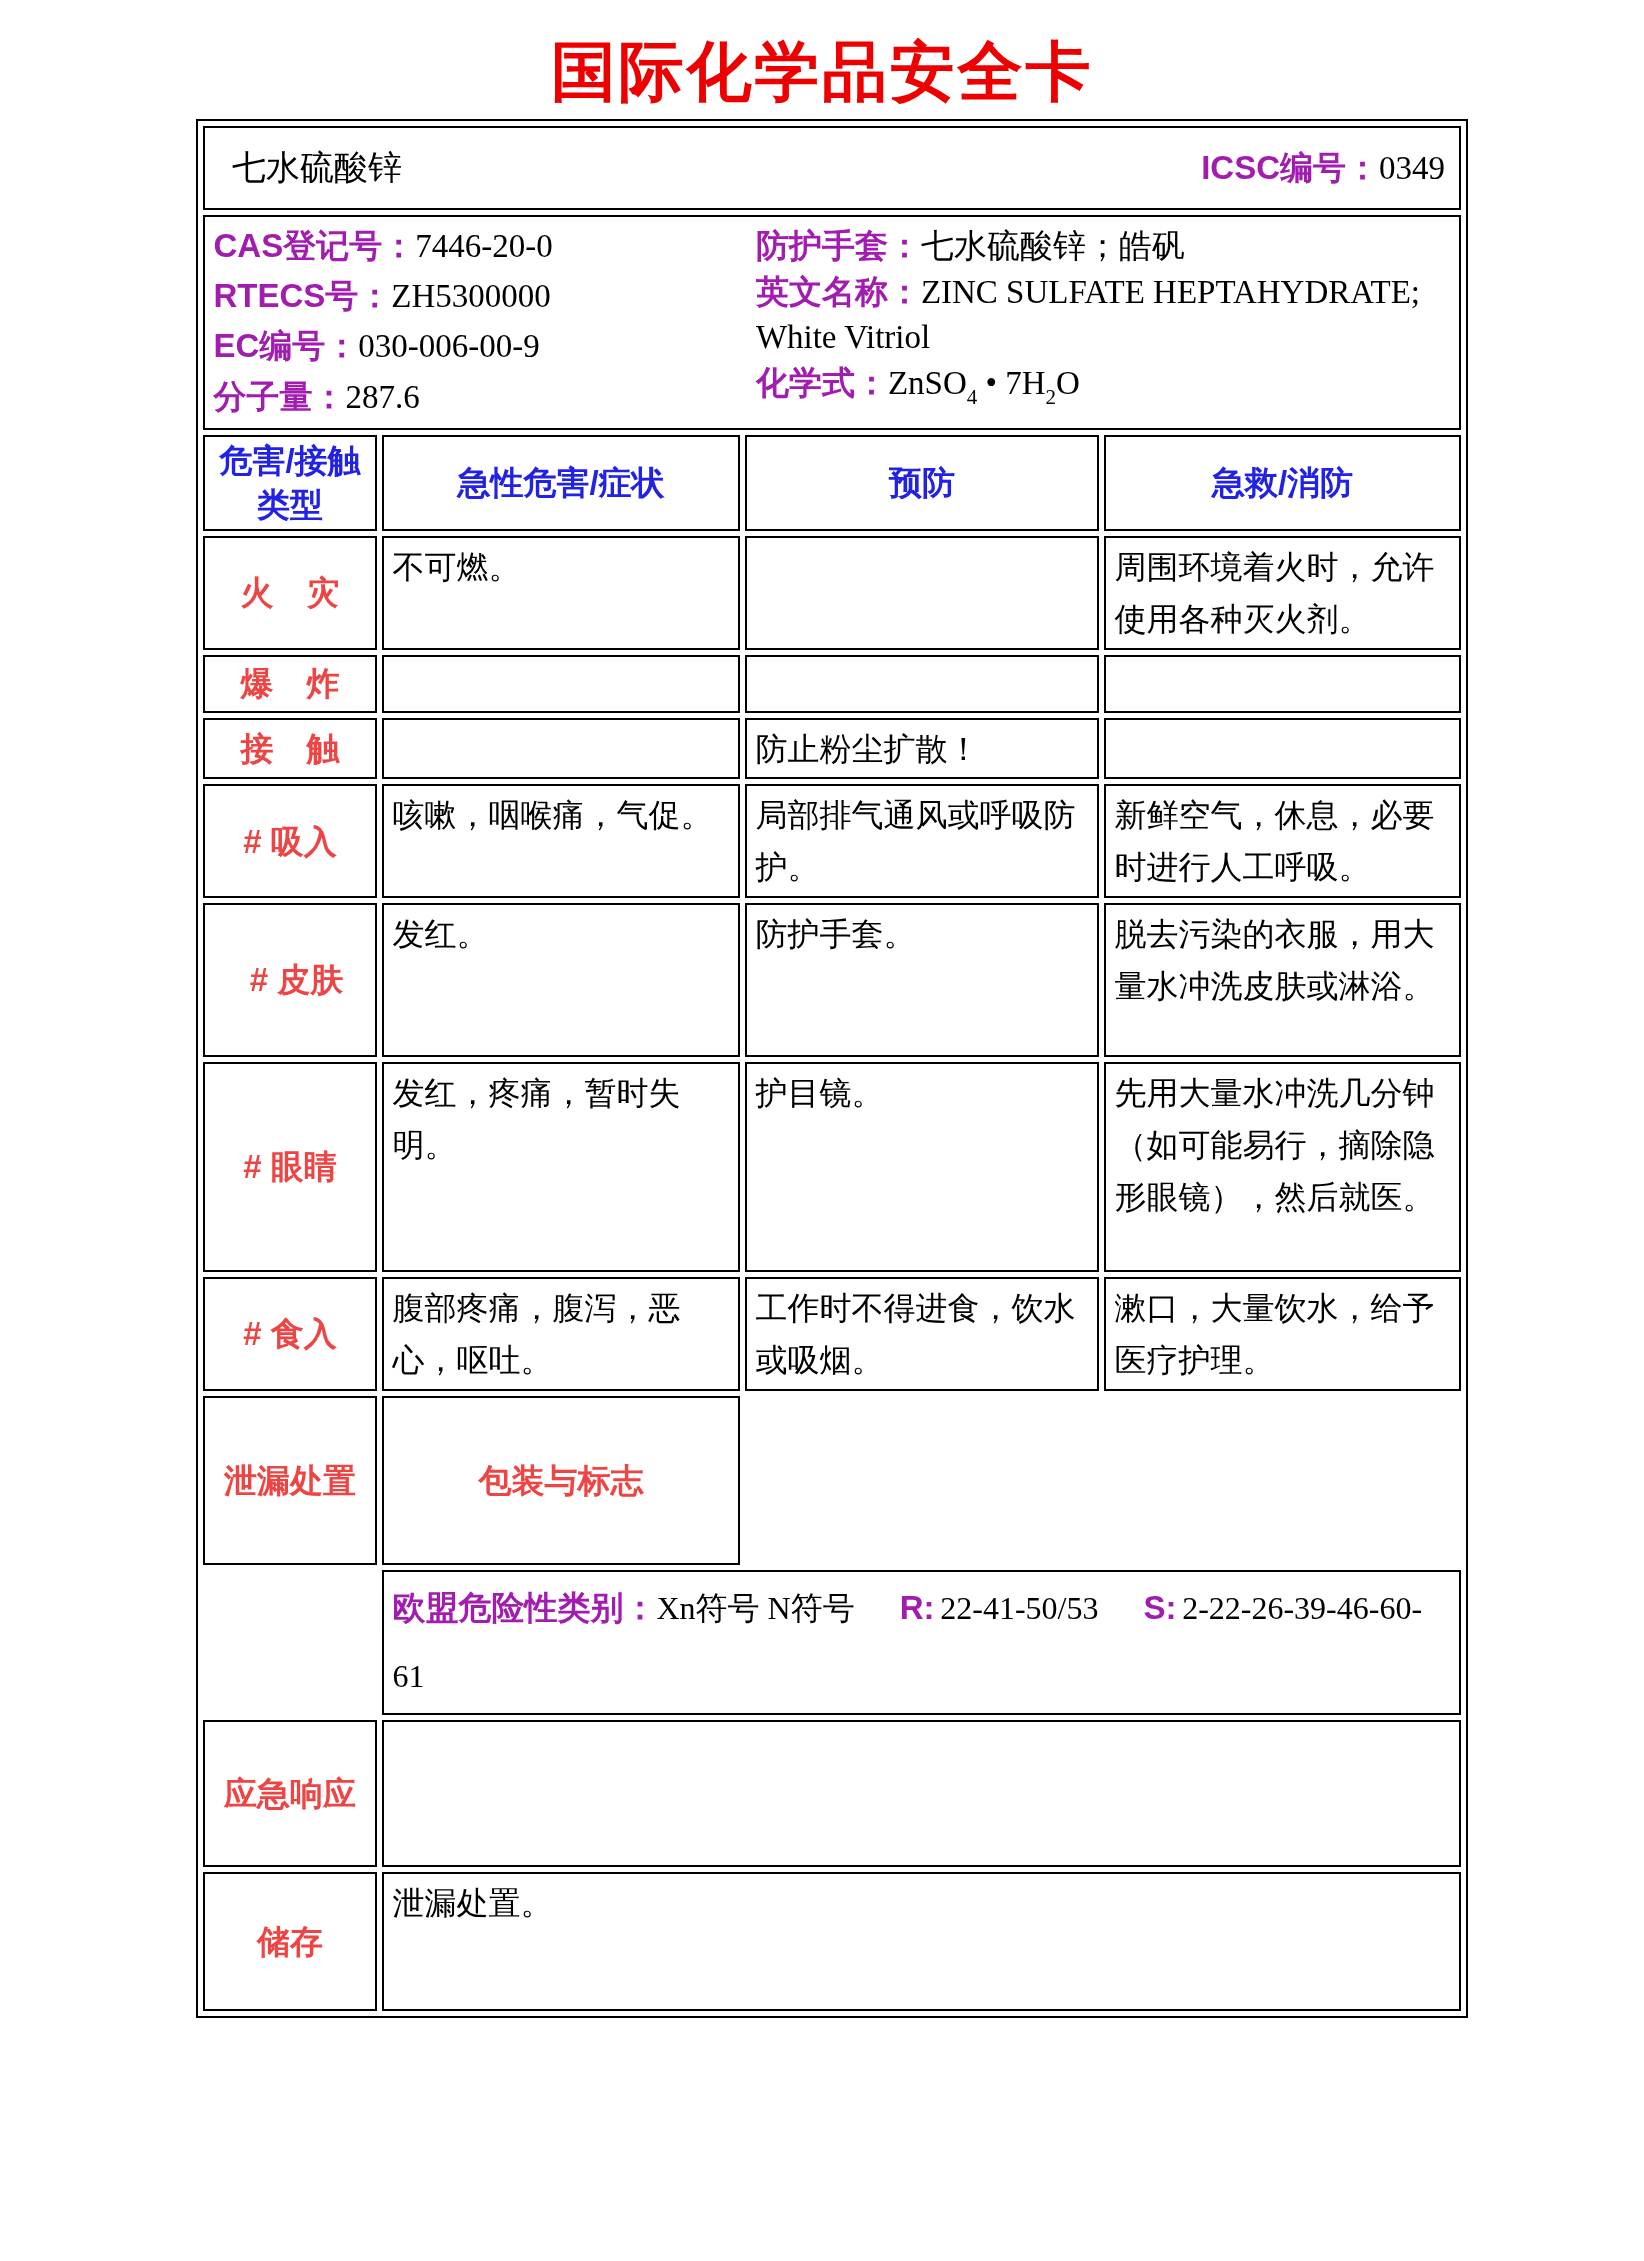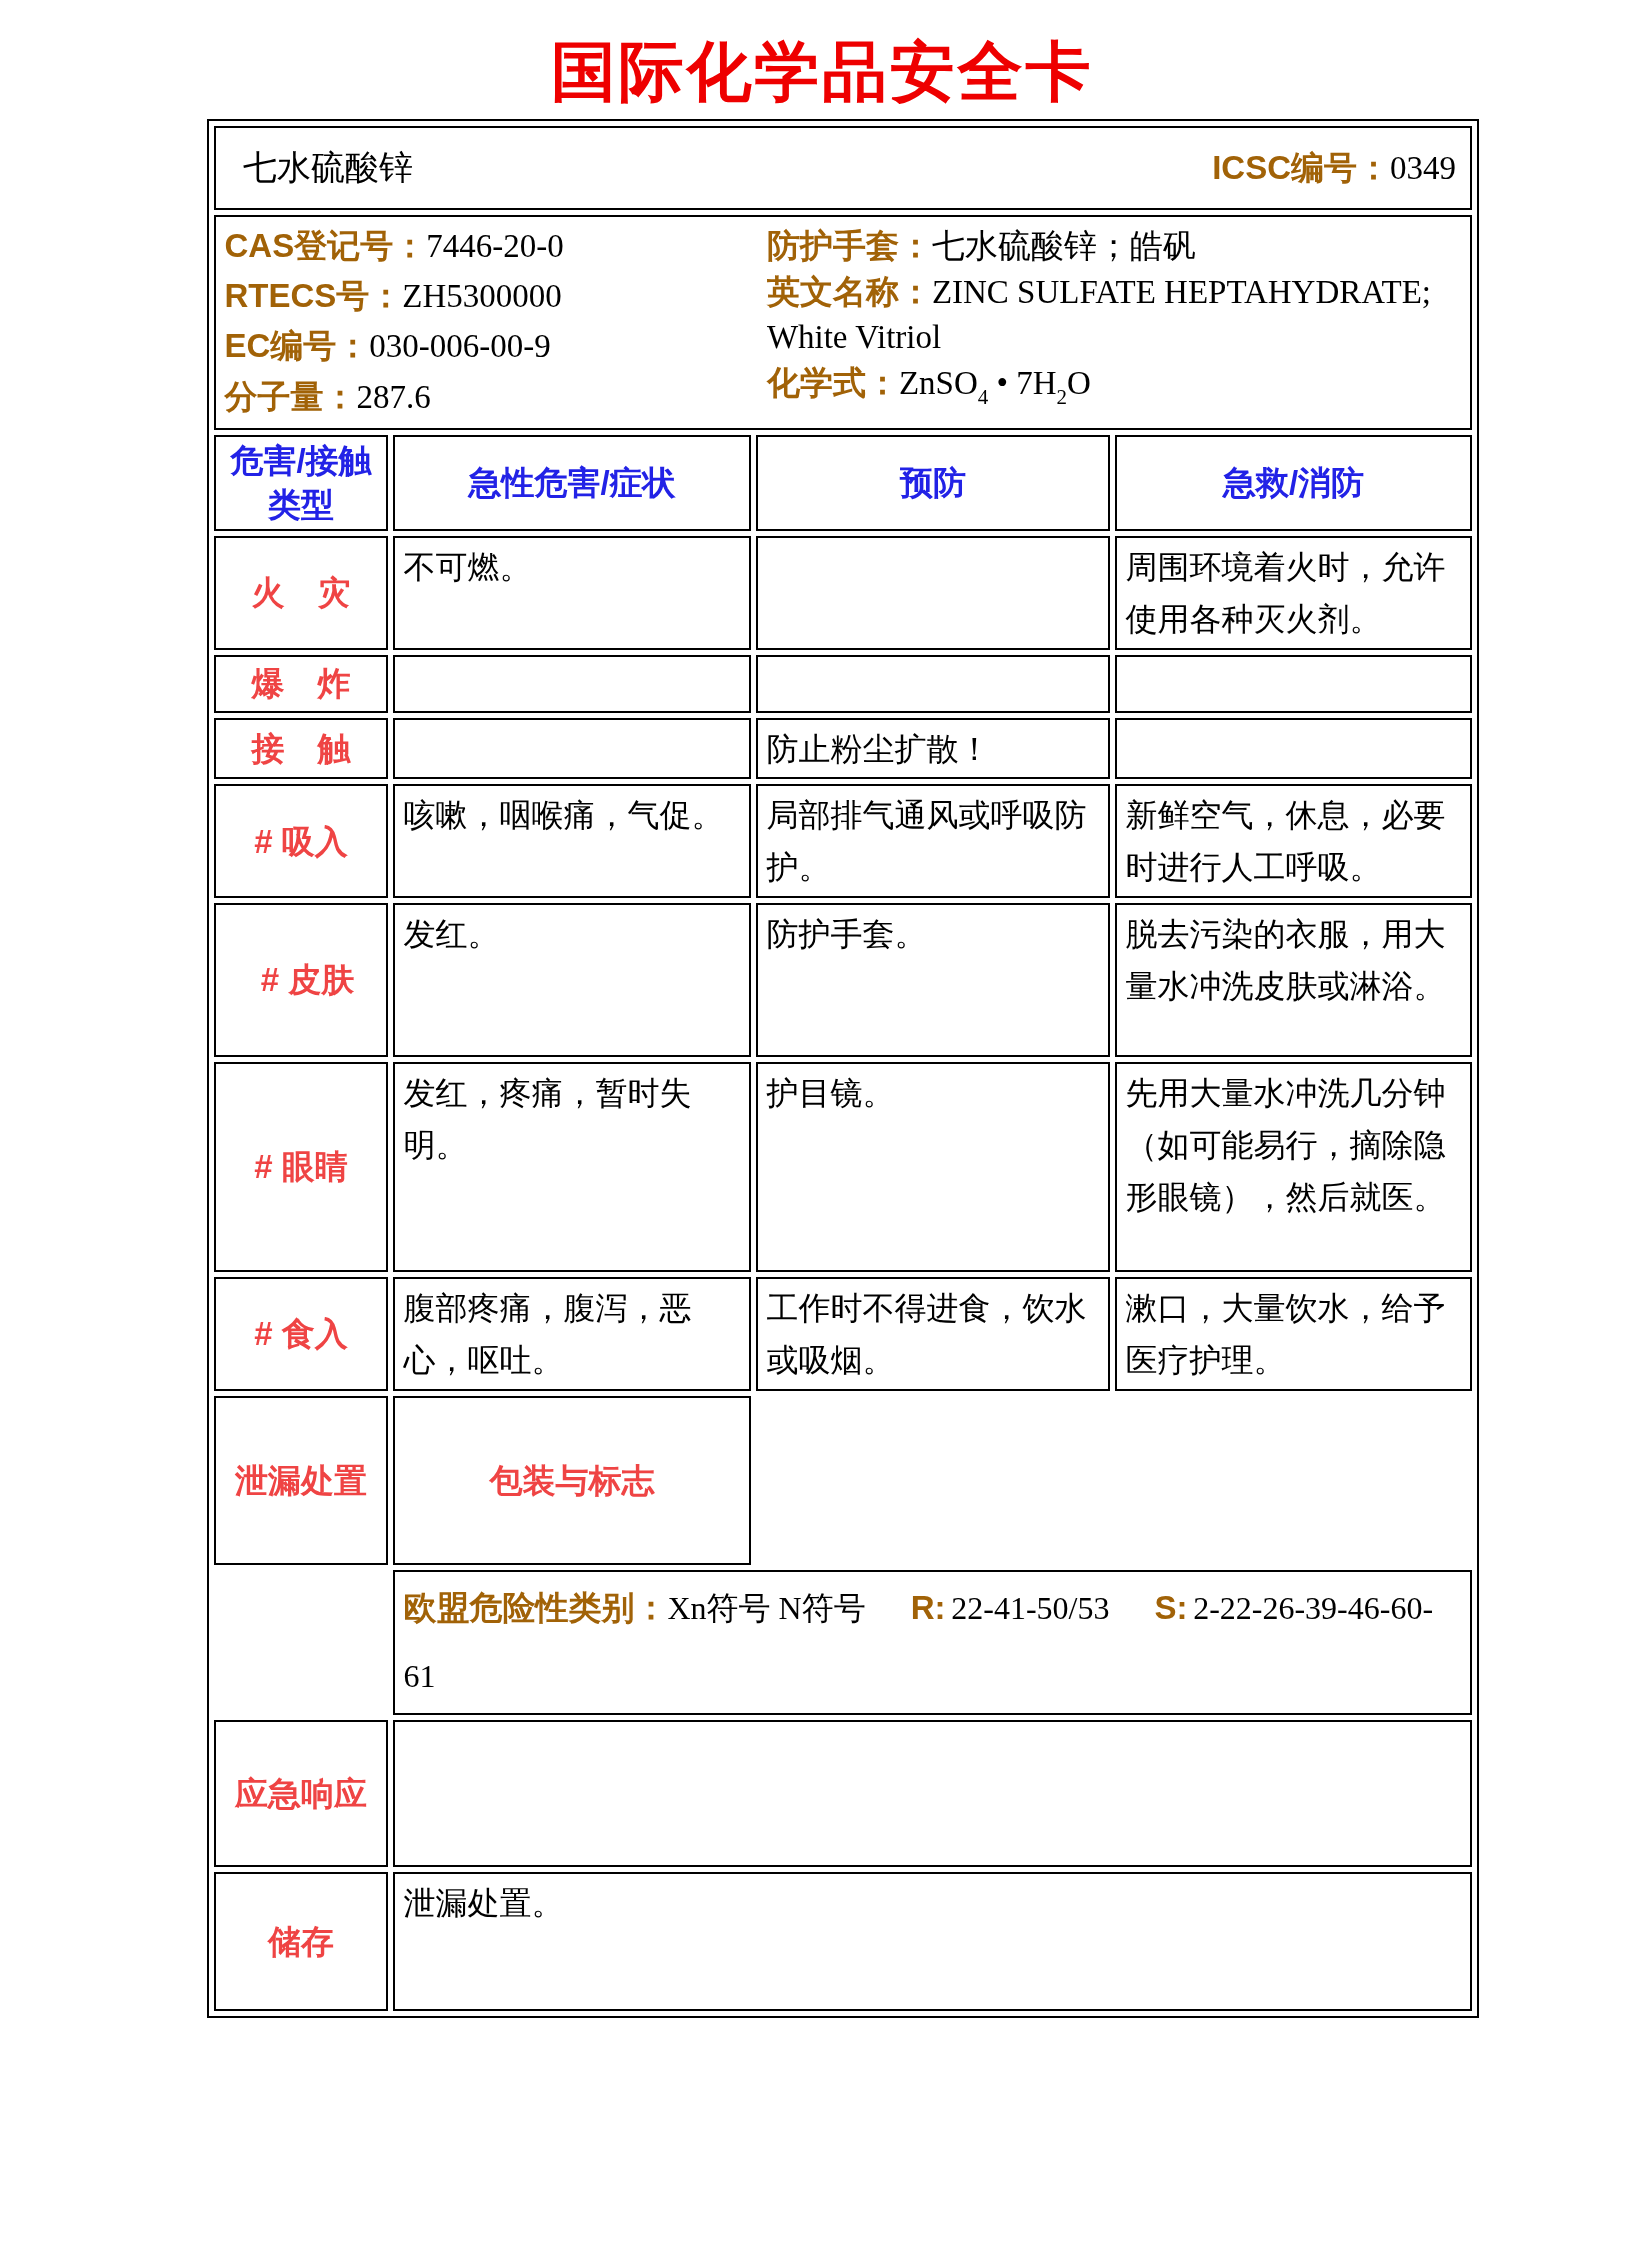--- a/index.html
+++ b/index.html
@@ -3,32 +3,32 @@
 <meta charset="utf-8">
 <style>
   html,body{margin:0;padding:0;background:#ffffff;}
   .page{position:relative;width:1644px;height:2261px;background:#fff;
         font-family:"Liberation Serif","DejaVu Serif",serif;color:#000;overflow:hidden;}
 
   .title{position:absolute;top:28px;left:0;width:100%;text-align:center;
          font-size:65px;font-weight:bold;color:#ee0000;letter-spacing:2.8px;
          font-family:"DejaVu Serif","Liberation Serif",serif;}
 
-  .card{position:absolute;left:207px;top:119px;width:1272px;box-sizing:border-box;
+  .card{position:absolute;left:196px;top:119px;width:1272px;box-sizing:border-box;
         border:2.1px solid #000;padding:5px;display:flex;flex-direction:column;gap:5px;}
 
   .box{border:2.1px solid #000;box-sizing:border-box;background:#fff;}
 
   
   .name-row{height:84px;display:flex;align-items:center;justify-content:space-between;
             padding:0 14px 0 27px;}
   .chem-name{font-size:34px;}
   .icsc-wrap{white-space:nowrap;}
   .blabel{font-family:"Liberation Sans","DejaVu Sans",sans-serif;font-weight:bold;
-          color:#a16207;font-size:33px;}
+          color:#a21caf;font-size:33px;}
   .bval{font-size:33px;}
 
   
   .info-row{min-height:193px;display:flex;padding:5.7px 12.8px 8.5px 8.5px;}
   .info-left{width:44%;display:flex;flex-direction:column;justify-content:space-between;}
   .info-right{flex:1;display:flex;flex-direction:column;justify-content:space-between;}
   .info-line{font-size:33px;line-height:45px;}
   sub.fsub{font-size:21px;vertical-align:-10px;}
 
   

